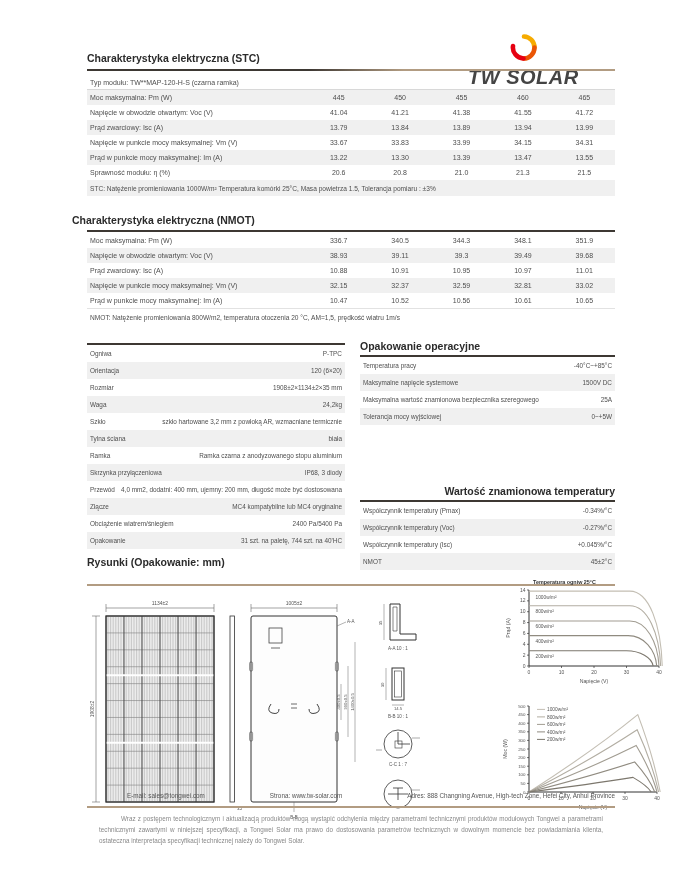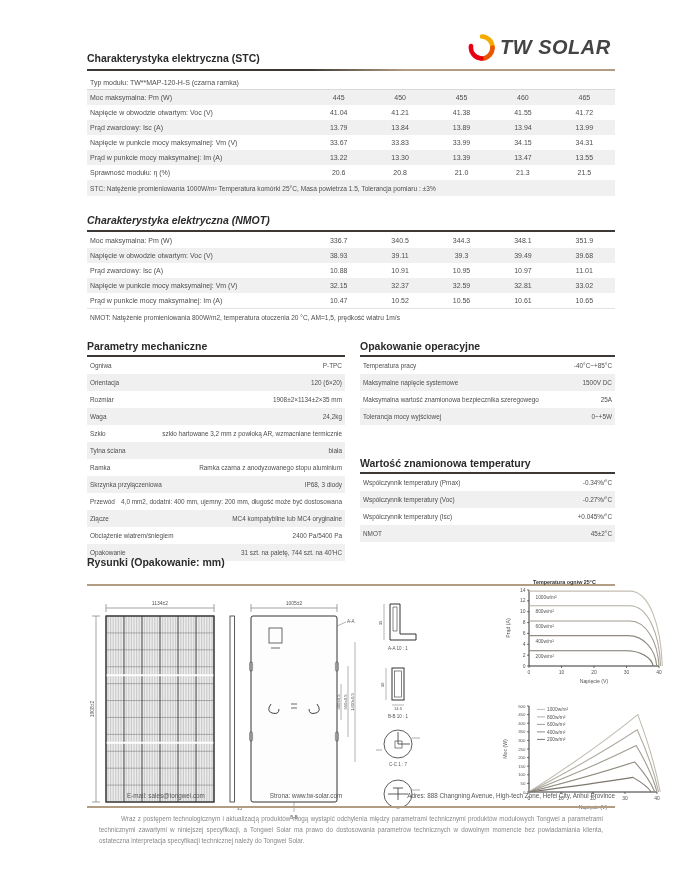--- a/index.html
+++ b/index.html
@@ -31,21 +31,21 @@
   
   .contact{display:flex;justify-content:space-between;font-size:6.3px;color:#555;}
   .disclaimer{font-size:6.3px;color:#888;line-height:1.75;text-align:justify;text-indent:22px;}
   svg text{font-family:"Liberation Sans", sans-serif;}
 </style>
 </head>
 <body>
 
 <div class="page">
 
-  <div class="abs logo" style="top:34px;left:468px;">
+  <div class="abs logo" style="top:34px;left:468px;flex-direction:column;">
     <svg width="27" height="27" viewBox="0 0 27 27">
       <path d="M14 2.5 A11 11 0 0 1 24.5 13.5" fill="none" stroke="#f6ab00" stroke-width="4.6" stroke-linecap="round"></path>
       <path d="M24.5 13.5 A11 11 0 0 1 13.5 24.5" fill="none" stroke="#ea5504" stroke-width="4.6" stroke-linecap="round"></path>
       <path d="M13.5 24.5 A11 11 0 0 1 3 12" fill="none" stroke="#e60012" stroke-width="4.6" stroke-linecap="round"></path>
     </svg>
     <span class="brand">TW SOLAR</span>
   </div>
 
   <div class="abs sec-title" style="top:52px;left:87px;">Charakterystyka elektryczna (STC)</div>
   <div class="abs rule-main" style="top:69px;left:87px;width:528px;"></div>
@@ -96,21 +96,21 @@
       <span class="elbl">Sprawność modułu: η (%)</span>
       <span class="ecell">20.6</span>
       <span class="ecell">20.8</span>
       <span class="ecell">21.0</span>
       <span class="ecell">21.3</span>
       <span class="ecell">21.5</span>
     </div>
     <div class="noterow shade" style="font-size:6.6px;">STC: Natężenie promieniowania 1000W/m² Temperatura komórki 25°C,   Masa powietrza 1.5,   Tolerancja pomiaru : ±3%</div>
   </div>
 
-  <div class="abs sec-title" style="top:214px;left:87px;font-style:italic;">Charakterystyka elektryczna (NMOT)</div>
+  <div class="abs sec-title" style="top:214px;left:72px;">Charakterystyka elektryczna (NMOT)</div>
   <div class="abs rule-dark" style="top:230px;left:87px;width:528px;"></div>
   <div class="abs etable" style="top:233px;left:87px;">
     <div class="erow">
       <span class="elbl">Moc maksymalna: Pm (W)</span>
       <span class="ecell">336.7</span>
       <span class="ecell">340.5</span>
       <span class="ecell">344.3</span>
       <span class="ecell">348.1</span>
       <span class="ecell">351.9</span>
     </div>
@@ -143,21 +143,20 @@
       <span class="ecell">10.47</span>
       <span class="ecell">10.52</span>
       <span class="ecell">10.56</span>
       <span class="ecell">10.61</span>
       <span class="ecell">10.65</span>
     </div>
     <div class="noterow" style="font-size:6.6px;border-top:1px solid #e2e2e2;">NMOT: Natężenie promieniowania 800W/m2, temperatura otoczenia 20 °C, AM=1,5, prędkość wiatru 1m/s</div>
   </div>
 
   <div class="abs" style="top:340px;left:87px;width:258px;">
-    <div class="sec-title">Parametry mechaniczne</div>
     <div class="rule-dark" style="margin-top:3px;"></div>
     <div class="ptable">
       <div class="prow">
           <span class="plbl">Ogniwa</span>
           <span class="pval">P-TPC</span>
         </div>
       <div class="prow shade">
           <span class="plbl">Orientacja</span>
           <span class="pval">120 (6×20)</span>
         </div>
@@ -218,21 +217,21 @@
         </div>
       <div class="prow">
           <span class="plbl">Maksymalna wartość znamionowa bezpiecznika szeregowego</span>
           <span class="pval">25A</span>
         </div>
       <div class="prow shade">
           <span class="plbl">Tolerancja mocy wyjściowej</span>
           <span class="pval">0~+5W</span>
         </div>
     </div>
-    <div class="sec-title" style="margin-top:32px;">Wartość znamionowa temperatury</div>
+    <div class="sec-title" style="margin-top:60px;text-align:right;">Wartość znamionowa temperatury</div>
     <div class="rule-dark" style="margin-top:3px;"></div>
     <div class="ptable">
       <div class="prow">
           <span class="plbl">Współczynnik temperatury (Pmax)</span>
           <span class="pval">-0.34%/°C</span>
         </div>
       <div class="prow shade">
           <span class="plbl">Współczynnik temperatury (Voc)</span>
           <span class="pval">-0.27%/°C</span>
         </div>

